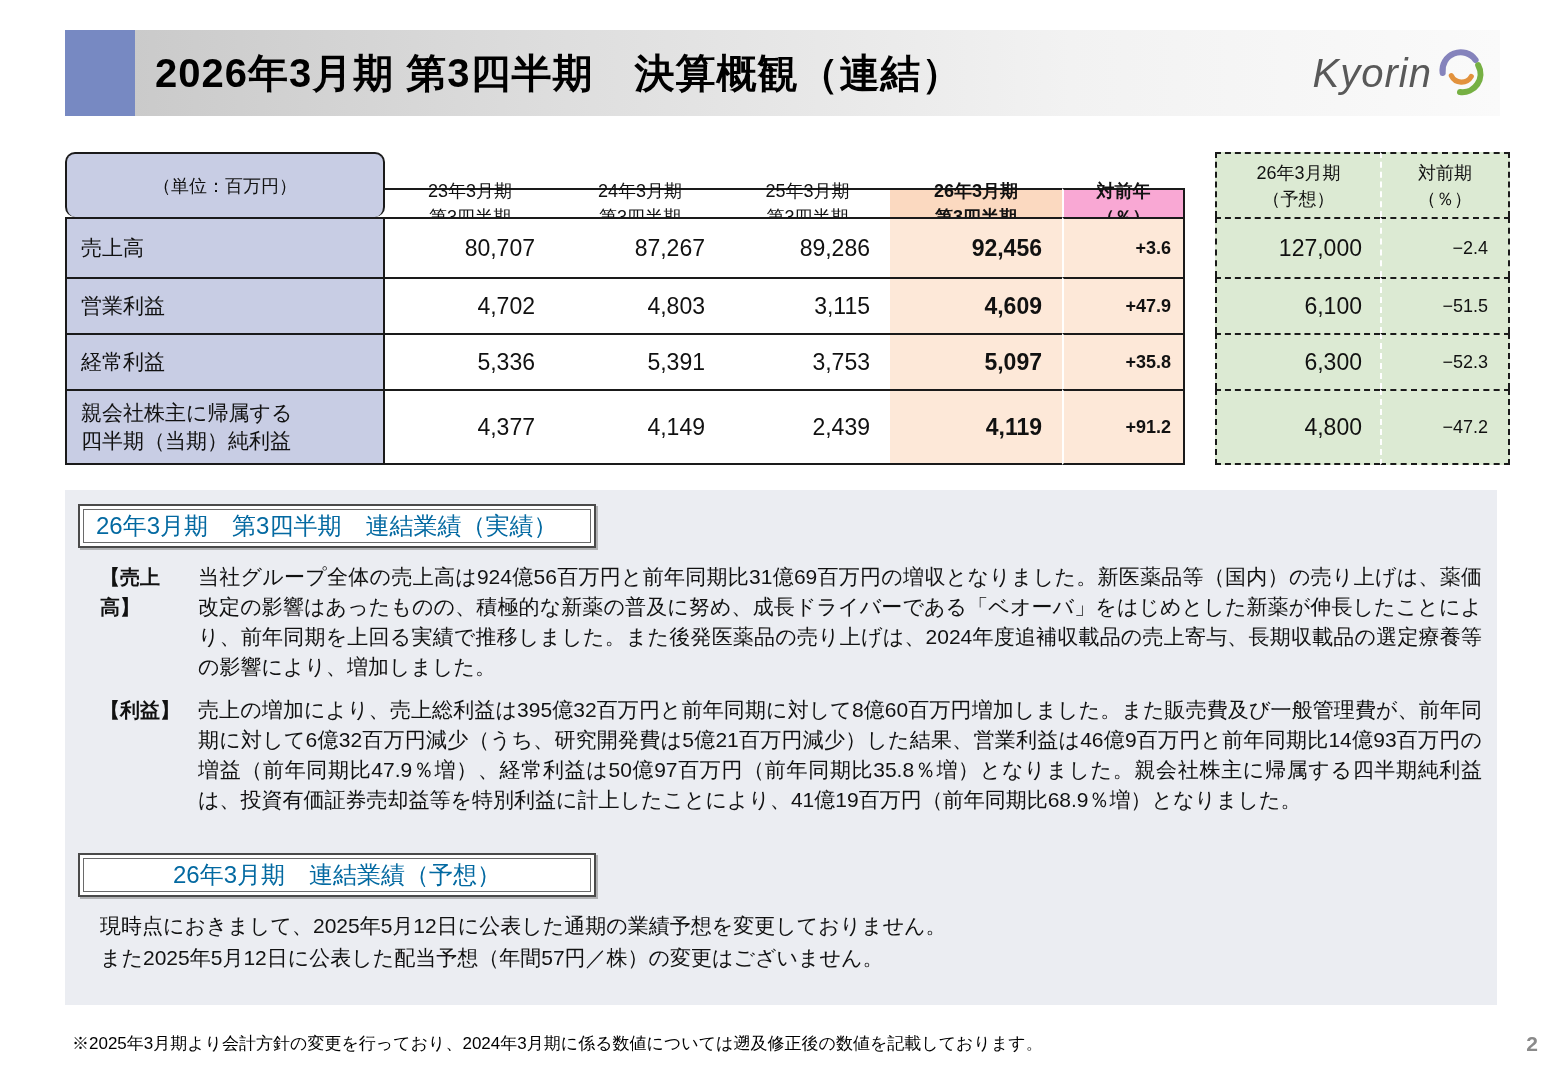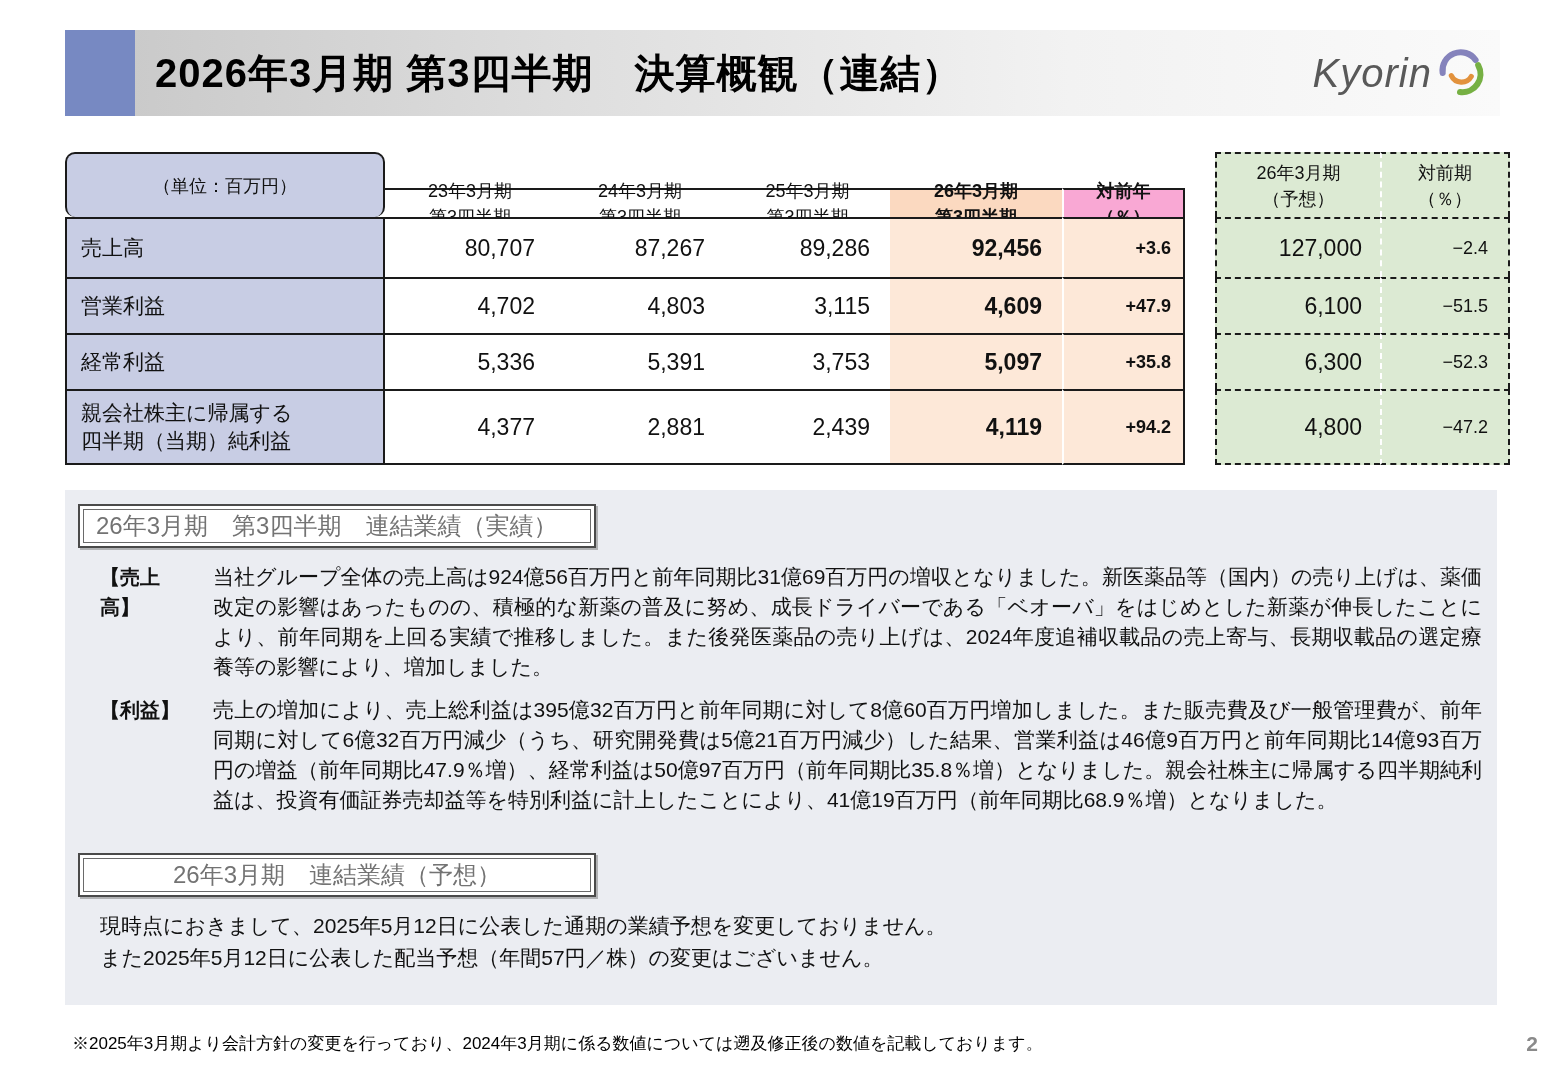--- a/index.html
+++ b/index.html
@@ -46,24 +46,24 @@
   .f.pcthd { border-left:2px dashed #fff; }
   .f.first { border-left:2px dashed #1a1a1a; }
   .f.last { border-right:2px dashed #1a1a1a; }
   .f.row-end { border-bottom:2px dashed #1a1a1a; }
 
   
   .panel { position:absolute; left:65px; top:490px; width:1432px; height:515px; background:#ebedf2; }
   .titlebox { position:absolute; background:#fff; border:2px solid #4a4a4a;
               outline:1px solid #6a6a6a; outline-offset:-6px;
               box-shadow:2px 2px 0 rgba(130,130,130,.55);
-              display:flex; align-items:center; font-size:24px; color:#737373; }
+              display:flex; align-items:center; font-size:24px; color:#0369a1; }
   .titlebox.b1 { left:13px; top:14px; width:518px; height:44px; padding-left:16px; }
   .titlebox.b2 { left:13px; top:363px; width:518px; height:44px; justify-content:center; }
-  .para { position:absolute; left:35px; width:1382px; display:flex; font-size:21px; line-height:30px;gap:15px; }
+  .para { position:absolute; left:35px; width:1382px; display:flex; font-size:21px; line-height:30px; }
   .para.sales { top:72px; }
   .para.profit { top:205px; }
   .para-label { width:98px; flex-shrink:0; font-weight:bold; font-size:20px; }
   .para-text { flex:1; text-align:justify; }
   .fc-line { position:absolute; left:35px; font-size:21px; line-height:32px; }
   .fc-line.l1 { top:420px; }
   .fc-line.l2 { top:452px; }
 
   
   .footnote { position:absolute; left:72px; top:1032px; font-size:17px; color:#000; }
@@ -118,24 +118,24 @@
     <div class="c lbl">経常利益</div>
     <div class="c num">5,336</div>
     <div class="c num">5,391</div>
     <div class="c num">3,753</div>
     <div class="c num cur">5,097</div>
     <div class="c pct last">+35.8</div>
 
     <div class="c lbl row-end">親会社株主に帰属する
 四半期（当期）純利益</div>
     <div class="c num row-end">4,377</div>
-    <div class="c num row-end">2,881</div>
+    <div class="c num row-end">4,149</div>
     <div class="c num row-end">2,439</div>
     <div class="c num cur row-end">4,119</div>
-    <div class="c pct last row-end">+94.2</div>
+    <div class="c pct last row-end">+91.2</div>
   </div>
 
   <div class="ftbl">
     <div class="f hd first">26年3月期
 （予想）</div>
     <div class="f hd pcthd last">対前期
 （％）</div>
 
     <div class="f num first">127,000</div>
     <div class="f pct last">−2.4</div>

